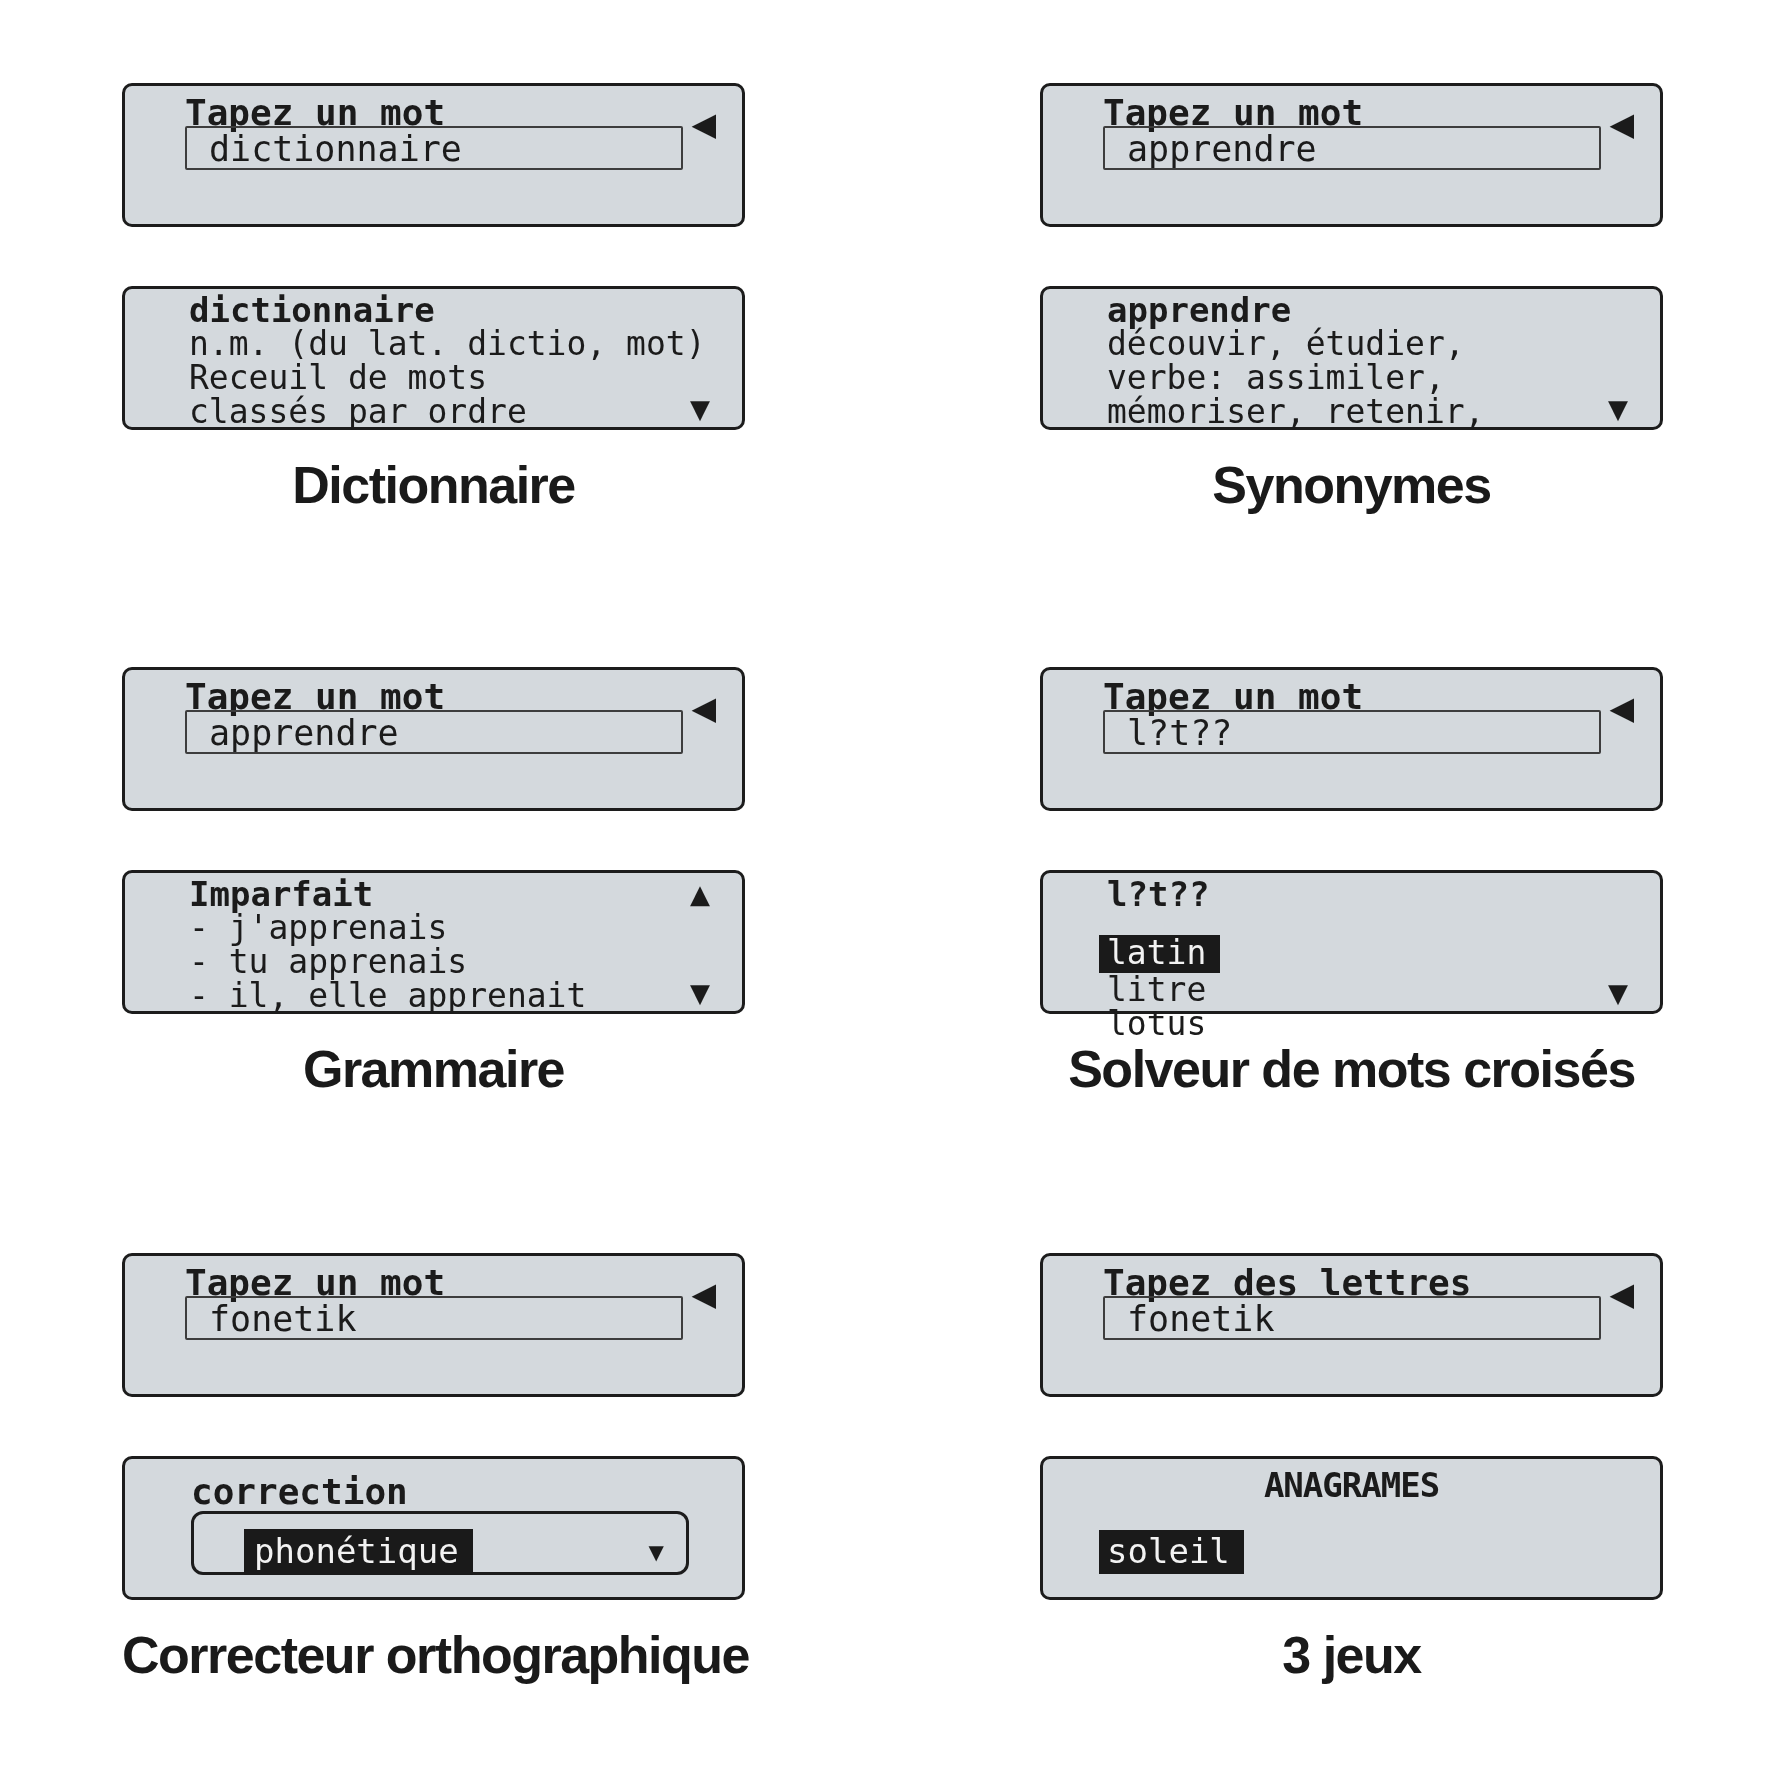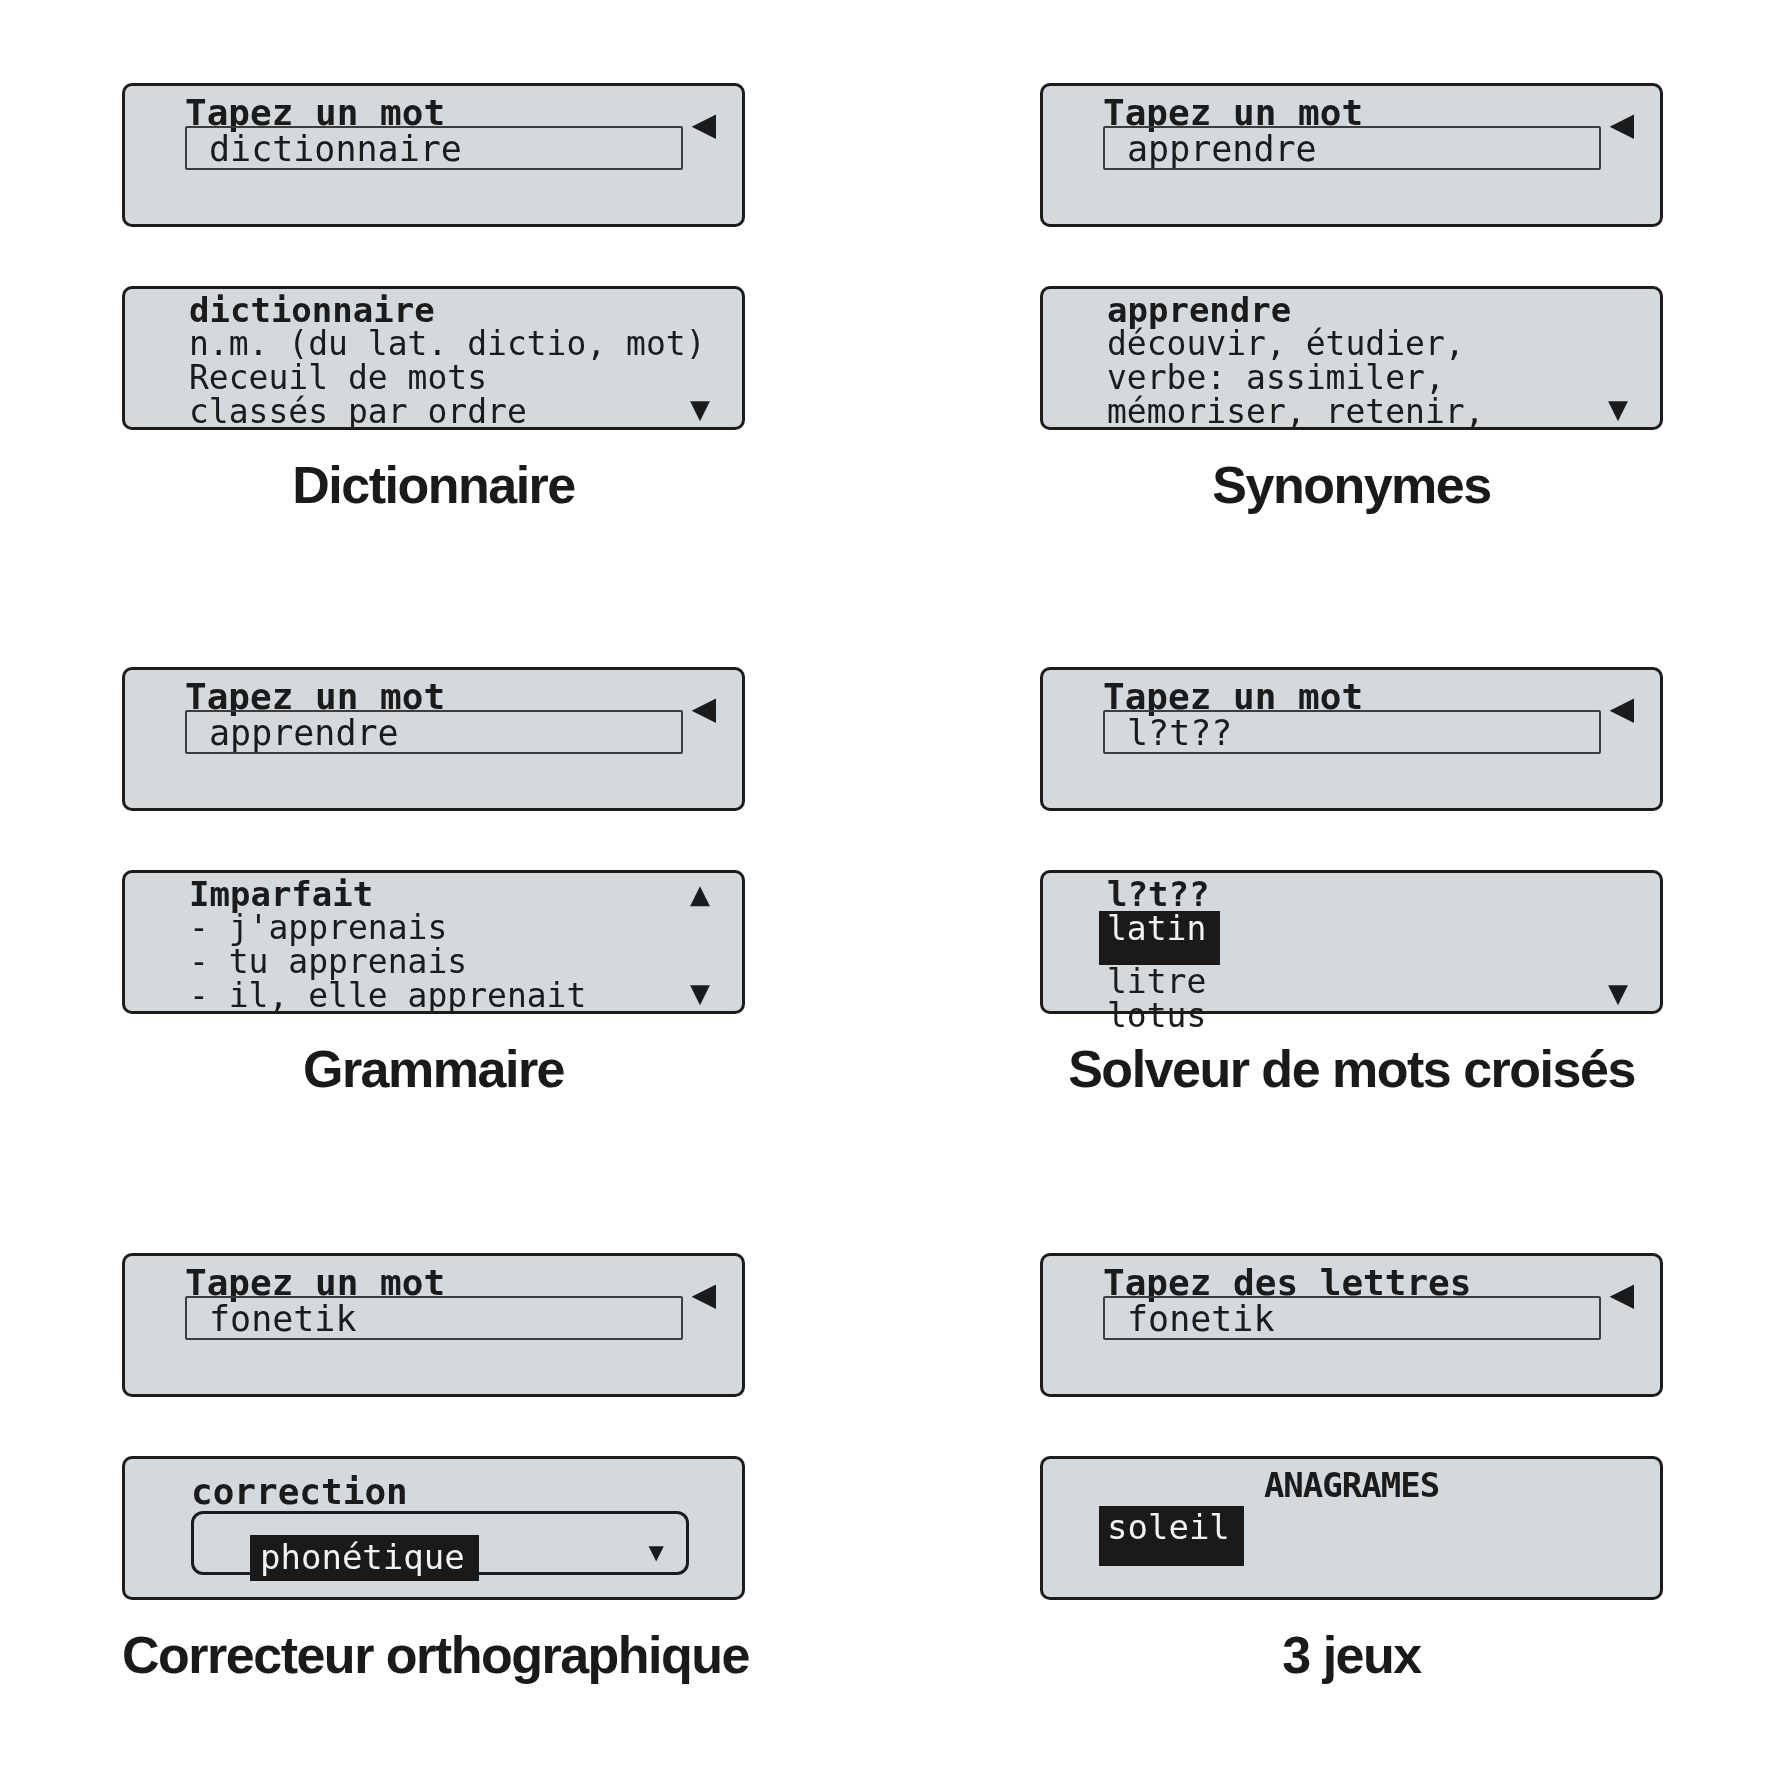--- a/index.html
+++ b/index.html
@@ -23,27 +23,27 @@
   .icon{position:absolute;font-family:"DejaVu Sans",sans-serif;color:#1b1b1b;line-height:1;}
   .back-icon{right:26px;top:22px;font-size:32px;}
   .down-icon{right:32px;bottom:5px;font-size:26px;}
   .up-icon{right:32px;top:8px;font-size:26px;}
 
   .lines{position:absolute;left:64px;top:4px;font-size:33px;line-height:34px;}
   .line{white-space:nowrap;}
   .bold{font-weight:bold;font-size:34px;}
 
   .invert{display:inline-block;background:#1a1a1a;color:#f2f2f2;
-          padding:1px 14px 19px 8px;margin-left:-8px;}
+          padding:1px 14px 3px 8px;margin-left:-8px;margin-top:24px;}
 
   
   .corr-header{position:absolute;left:66px;top:12px;font-size:36px;font-weight:bold;white-space:nowrap;}
   .dropdown{position:absolute;left:66px;top:52px;width:498px;height:64px;border:3px solid #1c1c1c;
             border-radius:12px;box-sizing:border-box;}
-  .dropdown .invert{position:absolute;left:44px;top:9px;font-size:34px;padding:2px 14px 4px 10px;margin:12px;}
+  .dropdown .invert{position:absolute;left:44px;top:9px;font-size:34px;padding:2px 14px 4px 10px;margin:6px;}
   .dropdown-down-icon{right:22px;bottom:10px;font-size:20px;}
 
   
   .ana-header{position:absolute;left:0;top:6px;width:100%;text-align:center;
               font-size:34px;font-weight:bold;letter-spacing:-1px;}
   .ana-sel{position:absolute;left:64px;top:47px;font-size:34px;text-align:right;}
 
   .caption{position:absolute;left:0;top:372px;width:623px;text-align:center;
            font-family:"Liberation Sans",sans-serif;font-weight:bold;font-size:52px;
            letter-spacing:-1.5px;color:#1a1a1a;white-space:nowrap;}

